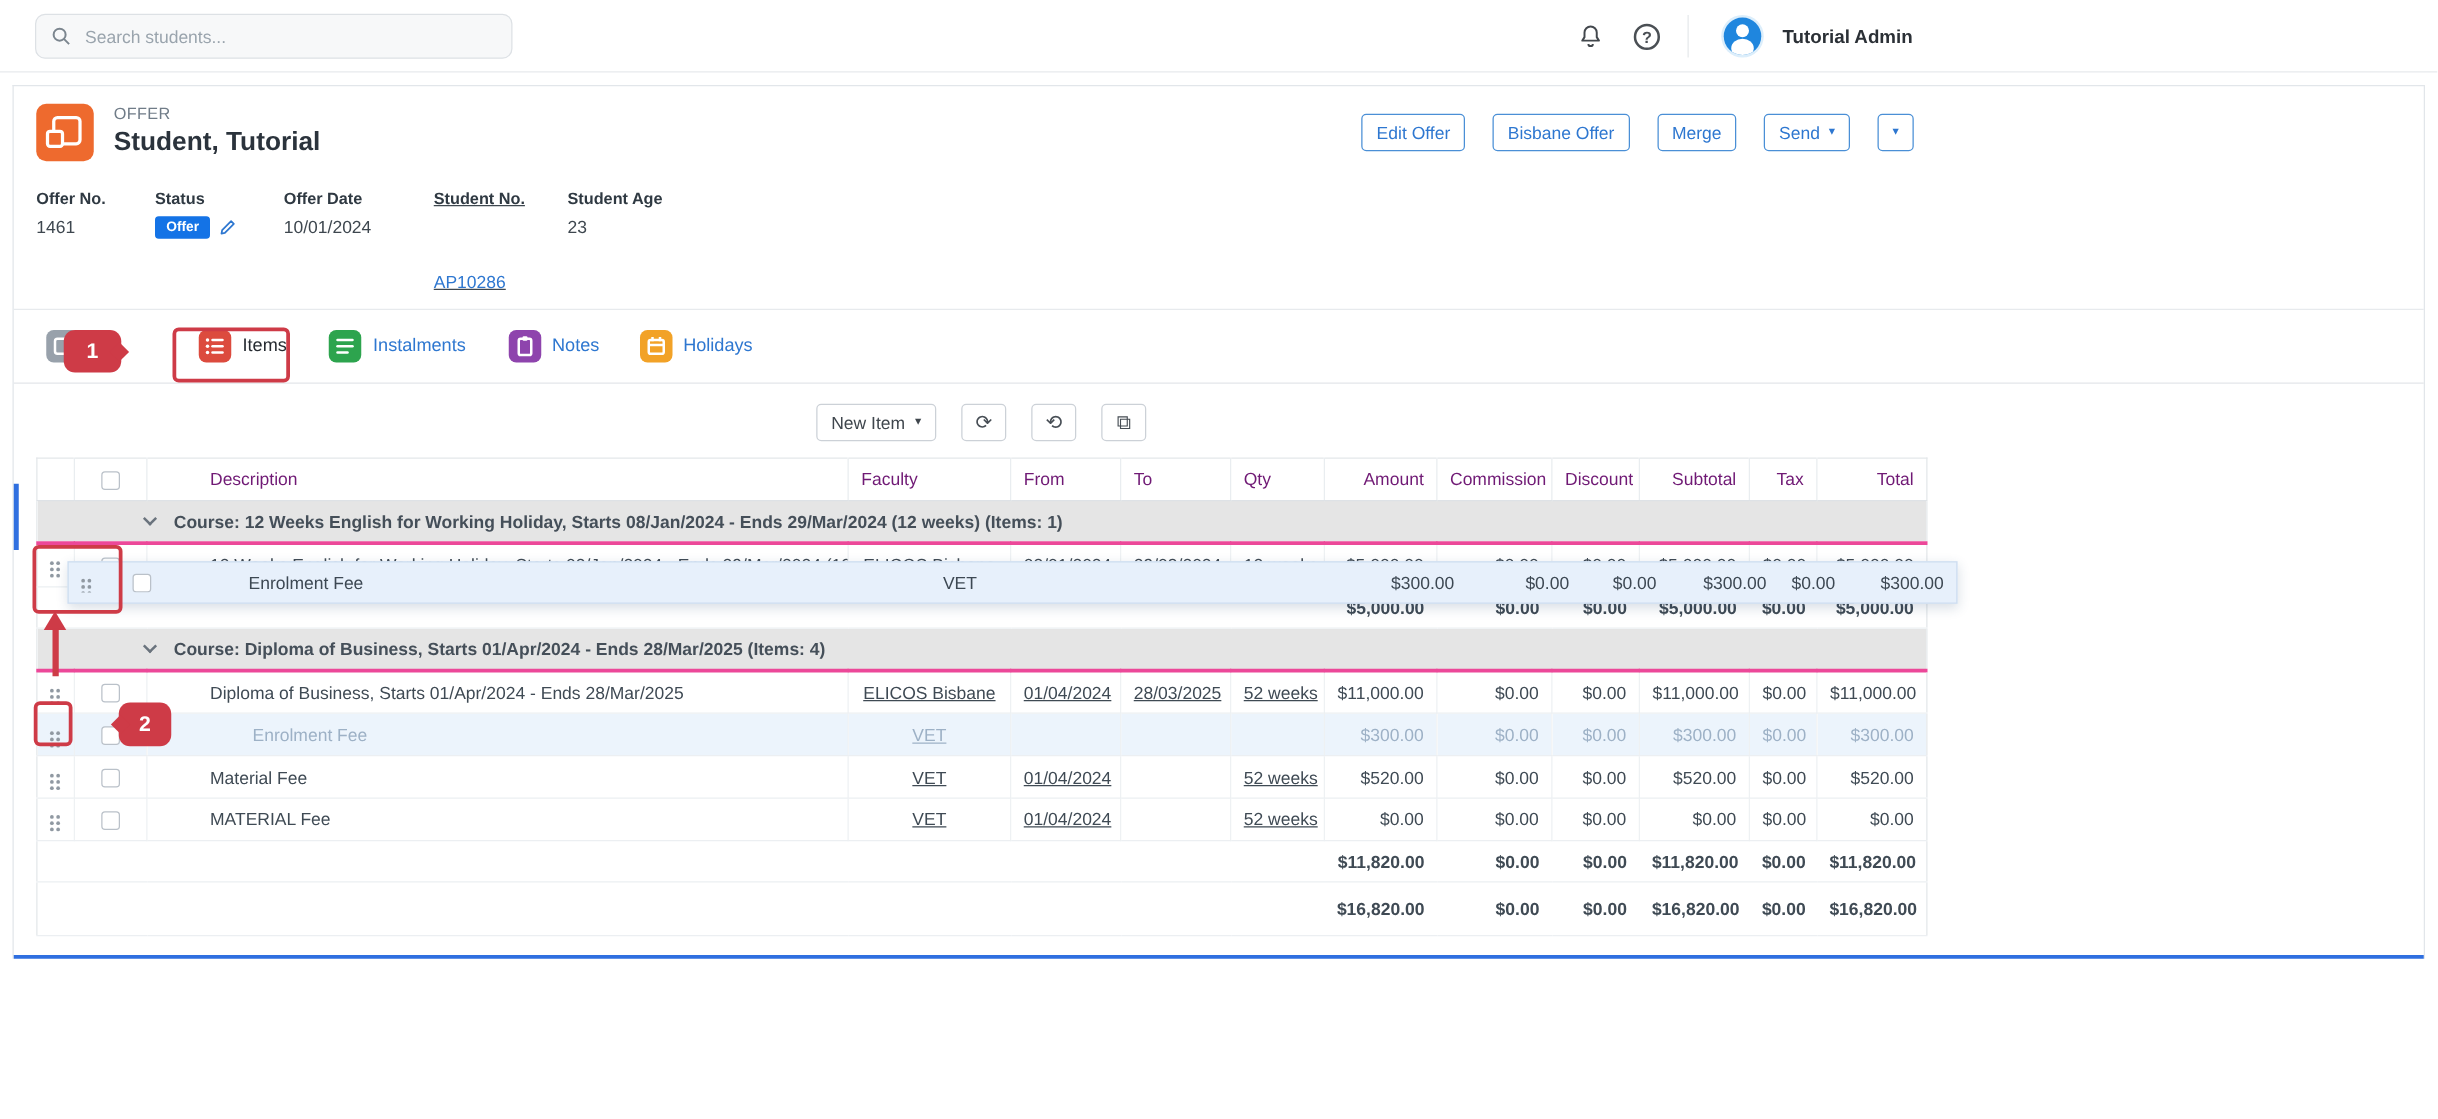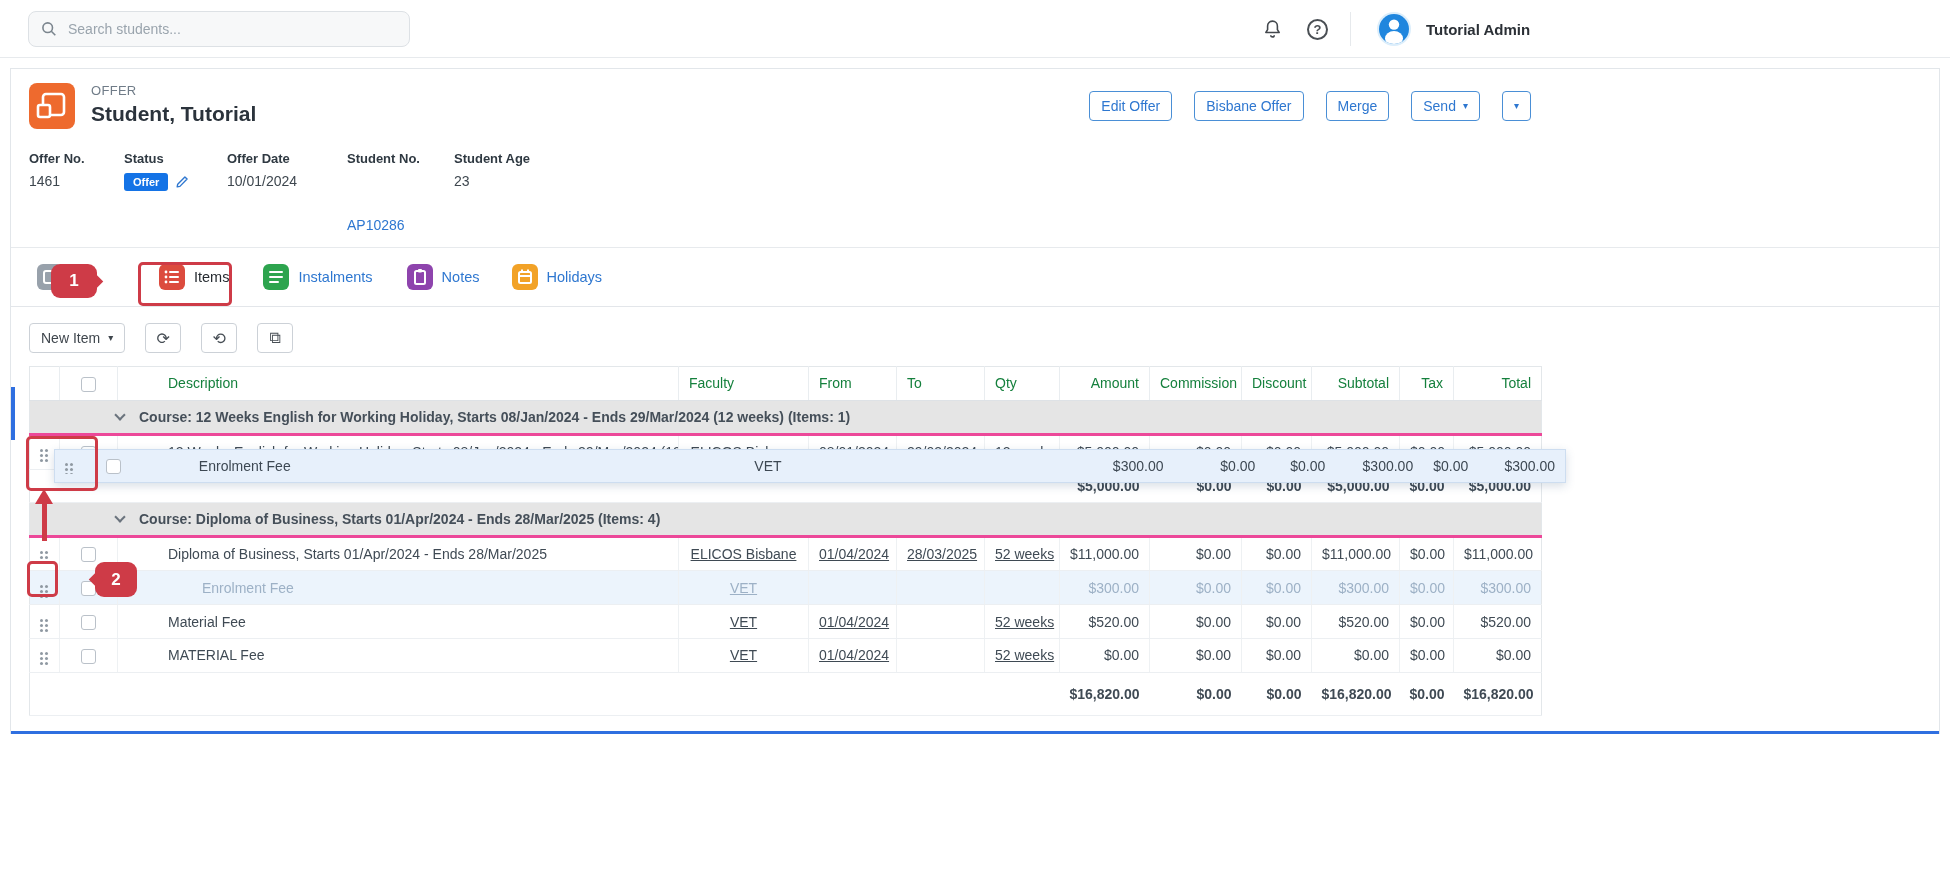--- a/index.html
+++ b/index.html
@@ -33,48 +33,48 @@
   .title { font-size: 21px; font-weight: bold; color: #2b333c; margin-top: 4px; }
   .head-actions { margin-left: auto; display: flex; gap: 22px; margin-top: 8px; padding-right: 390px; }
   .btn-blue { height: 30px; padding: 0 11px; background: #fff; border: 1px solid #4a8fd6;
               color: #2e77d0; border-radius: 4px; font-size: 14px; display: flex;
               align-items: center; gap: 7px; cursor: pointer; white-space: nowrap; }
   .caret { font-size: 10px; line-height: 1; }
   
   .info-row { display: flex; padding: 8px 18px 14px; border-bottom: 1px solid #e7eaed; }
   .fld .lab { font-size: 13px; font-weight: bold; color: #2f3942; }
   .fld .val { font-size: 14px; color: #3e474f; margin-top: 7px; display: flex; align-items: center; gap: 7px; }
-  .f1 { width: 95px; } .f2 { width: 103px; } .f3 { width: 120px; } .f4 { width: 107px; }
+  .f1 { width: 95px; } .f2 { width: 103px; } .f3 { width: 120px; } .f4 { width: 107px; text-decoration: underline; }
   .badge { background: #1473e6; color: #fff; font-size: 11px; font-weight: bold;
            padding: 3px 9px; border-radius: 3px; }
   .link { color: #2e77d0; margin-top: 44px; }
   
   .tabs { height: 58px; display: flex; align-items: center; padding-left: 26px; position: relative; }
   .tab { display: flex; align-items: center; gap: 9px; cursor: pointer; }
   .tab-ic { width: 26px; height: 26px; border-radius: 6px; flex: none;
             display: flex; align-items: center; justify-content: center; }
   .ic-gray { background: #98a1ab; } .ic-red { background: #dc4b3e; }
   .ic-green { background: #2da44e; } .ic-purple { background: #8e44ad; } .ic-amber { background: #f2a227; }
   .tab-label { font-size: 14.5px; color: #2e77d0; }
   .tab-label.active { color: #262b31; }
   .m-items { margin-left: 96px; } .m-tab { margin-left: 34px; }
   
   .panel { border-top: 1px solid #e3e6ea; padding: 15px 18px 18px; position: relative; }
-  .toolbar { width: 1512px; height: 32px; display: flex; justify-content: flex-start;
+  .toolbar { width: 1512px; height: 32px; display: flex; justify-content: center;
              align-items: center; gap: 20px; margin-bottom: 12px; }
   .btn-neutral { height: 30px; border: 1px solid #ccd1d7; border-radius: 4px; background: #fff;
                  color: #3f464d; font-size: 14px; display: flex; align-items: center;
                  gap: 8px; padding: 0 11px; cursor: pointer; }
   .icon-btn { width: 36px; height: 30px; border: 1px solid #ccd1d7; border-radius: 4px; background: #fff;
               color: #474e55; font-size: 16px; display: flex; align-items: center;
               justify-content: center; cursor: pointer; padding: 0; }
   
   table { border-collapse: collapse; table-layout: fixed; width: 1512px; background: #fff;
           border: 1px solid #e3e7ea; font-size: 14px; color: #3f4a54; }
-  thead th { font-weight: normal; color: #15803d; font-size: 14px; text-align: left;
+  thead th { font-weight: normal; color: #701a75; font-size: 14px; text-align: left;
              padding: 8px 10px; border-right: 1px solid #e9edf0; border-bottom: 1px solid #dee2e6;
              white-space: nowrap; overflow: hidden; }
   thead th:last-child { border-right: none; }
   td { padding: 8px 10px; border-bottom: 1px solid #eceff2; border-right: 1px solid #eef1f3;
        white-space: nowrap; overflow: hidden; }
   td:last-child { border-right: none; }
   tr.group td { background: #e5e5e5; font-weight: bold; color: #454f59;
                 padding-left: 112px; border-right: none; border-bottom: 3px solid #ec4899; }
   tr.sum td, tr.grand td { font-weight: bold; border-right: none; }
   tr.grand td { padding: 13px 10px; }
@@ -425,20 +425,29 @@
           <td class="ctr">01/04/2024</td>
           <td class="ctr"></td>
           <td class="ctr">52 weeks</td>
           <td class="num">$0.00</td>
           <td class="num">$0.00</td>
           <td class="num">$0.00</td>
           <td class="num">$0.00</td>
           <td class="num">$0.00</td>
           <td class="num">$0.00</td>
         </tr>
+        <tr class="sum">
+          <td colspan="7"></td>
+          <td class="num">$11,820.00</td>
+          <td class="num">$0.00</td>
+          <td class="num">$0.00</td>
+          <td class="num">$11,820.00</td>
+          <td class="num">$0.00</td>
+          <td class="num">$11,820.00</td>
+        </tr>
         <tr class="grand">
           <td colspan="7"></td>
           <td class="num">$16,820.00</td>
           <td class="num">$0.00</td>
           <td class="num">$0.00</td>
           <td class="num">$16,820.00</td>
           <td class="num">$0.00</td>
           <td class="num">$16,820.00</td>
         </tr>
       </tbody>

